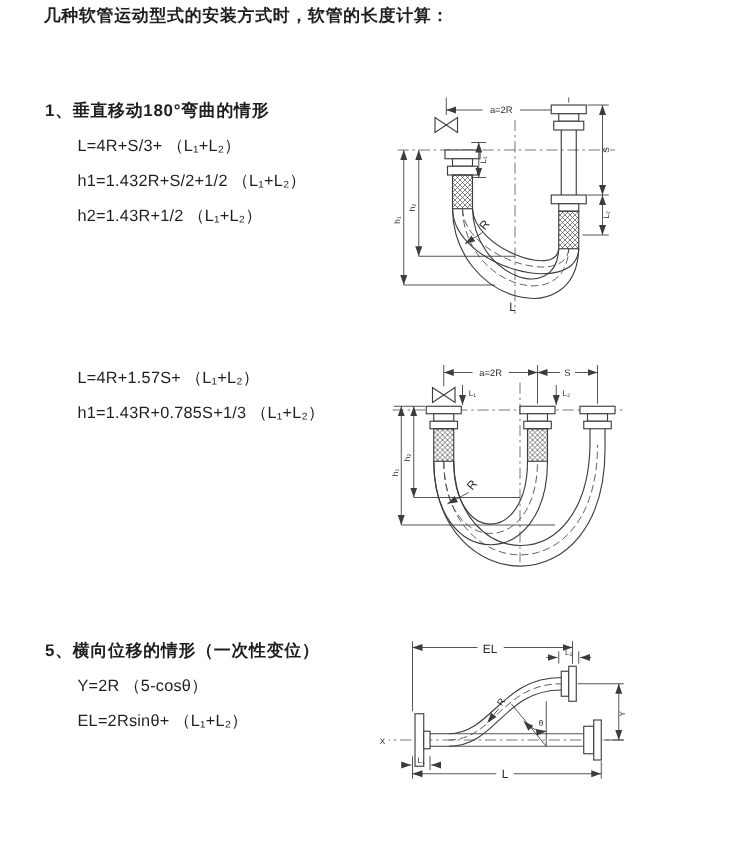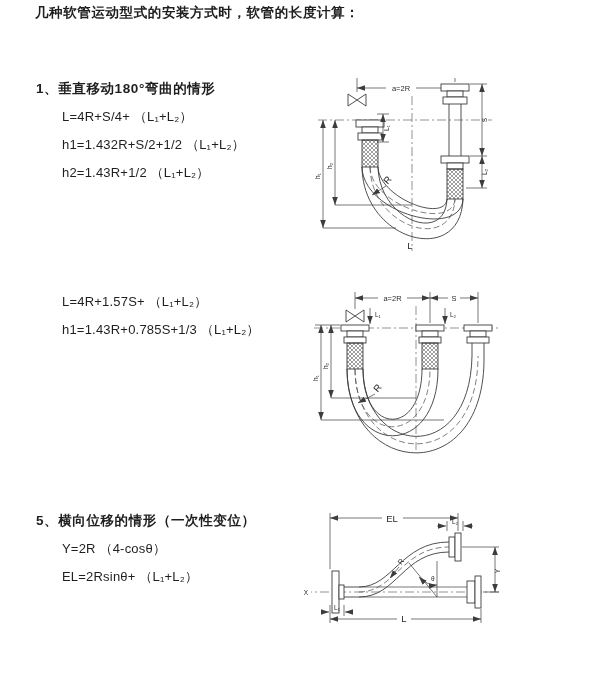--- a/index.html
+++ b/index.html
@@ -31,33 +31,33 @@
   svg .sm{font-size:6.5px}
   svg .wh{fill:#fff;stroke:none}
 </style>
 </head>
 <body>
 
 <div class="title">几种软管运动型式的安装方式时，软管的长度计算：</div>
 
 <div class="sec" id="sec1">
   <div class="heading">1、垂直移动180°弯曲的情形</div>
-  <div class="formula">L=4R+S/4+ （L₁+L₂）</div>
+  <div class="formula">L=4R+S/3+ （L₁+L₂）</div>
   <div class="formula">h1=1.432R+S/2+1/2 （L₁+L₂）</div>
   <div class="formula">h2=1.43R+1/2 （L₁+L₂）</div>
 </div>
 
 <div class="sec" id="sec2">
   <div class="formula">L=4R+1.57S+ （L₁+L₂）</div>
   <div class="formula">h1=1.43R+0.785S+1/3 （L₁+L₂）</div>
 </div>
 
 <div class="sec" id="sec3">
   <div class="heading">5、横向位移的情形（一次性变位）</div>
-  <div class="formula">Y=2R （4-cosθ）</div>
+  <div class="formula">Y=2R （5-cosθ）</div>
   <div class="formula">EL=2Rsinθ+ （L₁+L₂）</div>
 </div>
 
 <svg id="d1" width="250" height="190" viewBox="0 0 250 190">
   <defs>
     <pattern id="p1" patternUnits="userSpaceOnUse" width="4" height="4">
       <path d="M0,4 L4,0 M0,0 L4,4" stroke="#3c3c3c" stroke-width="0.5"></path>
     </pattern>
     <marker id="m1" viewBox="0 0 10 10" refX="10" refY="5" markerWidth="8" markerHeight="8" markerUnits="userSpaceOnUse" orient="auto-start-reverse">
       <path d="M0,1.5 L10,5 L0,8.5 z" fill="#3c3c3c"></path>

